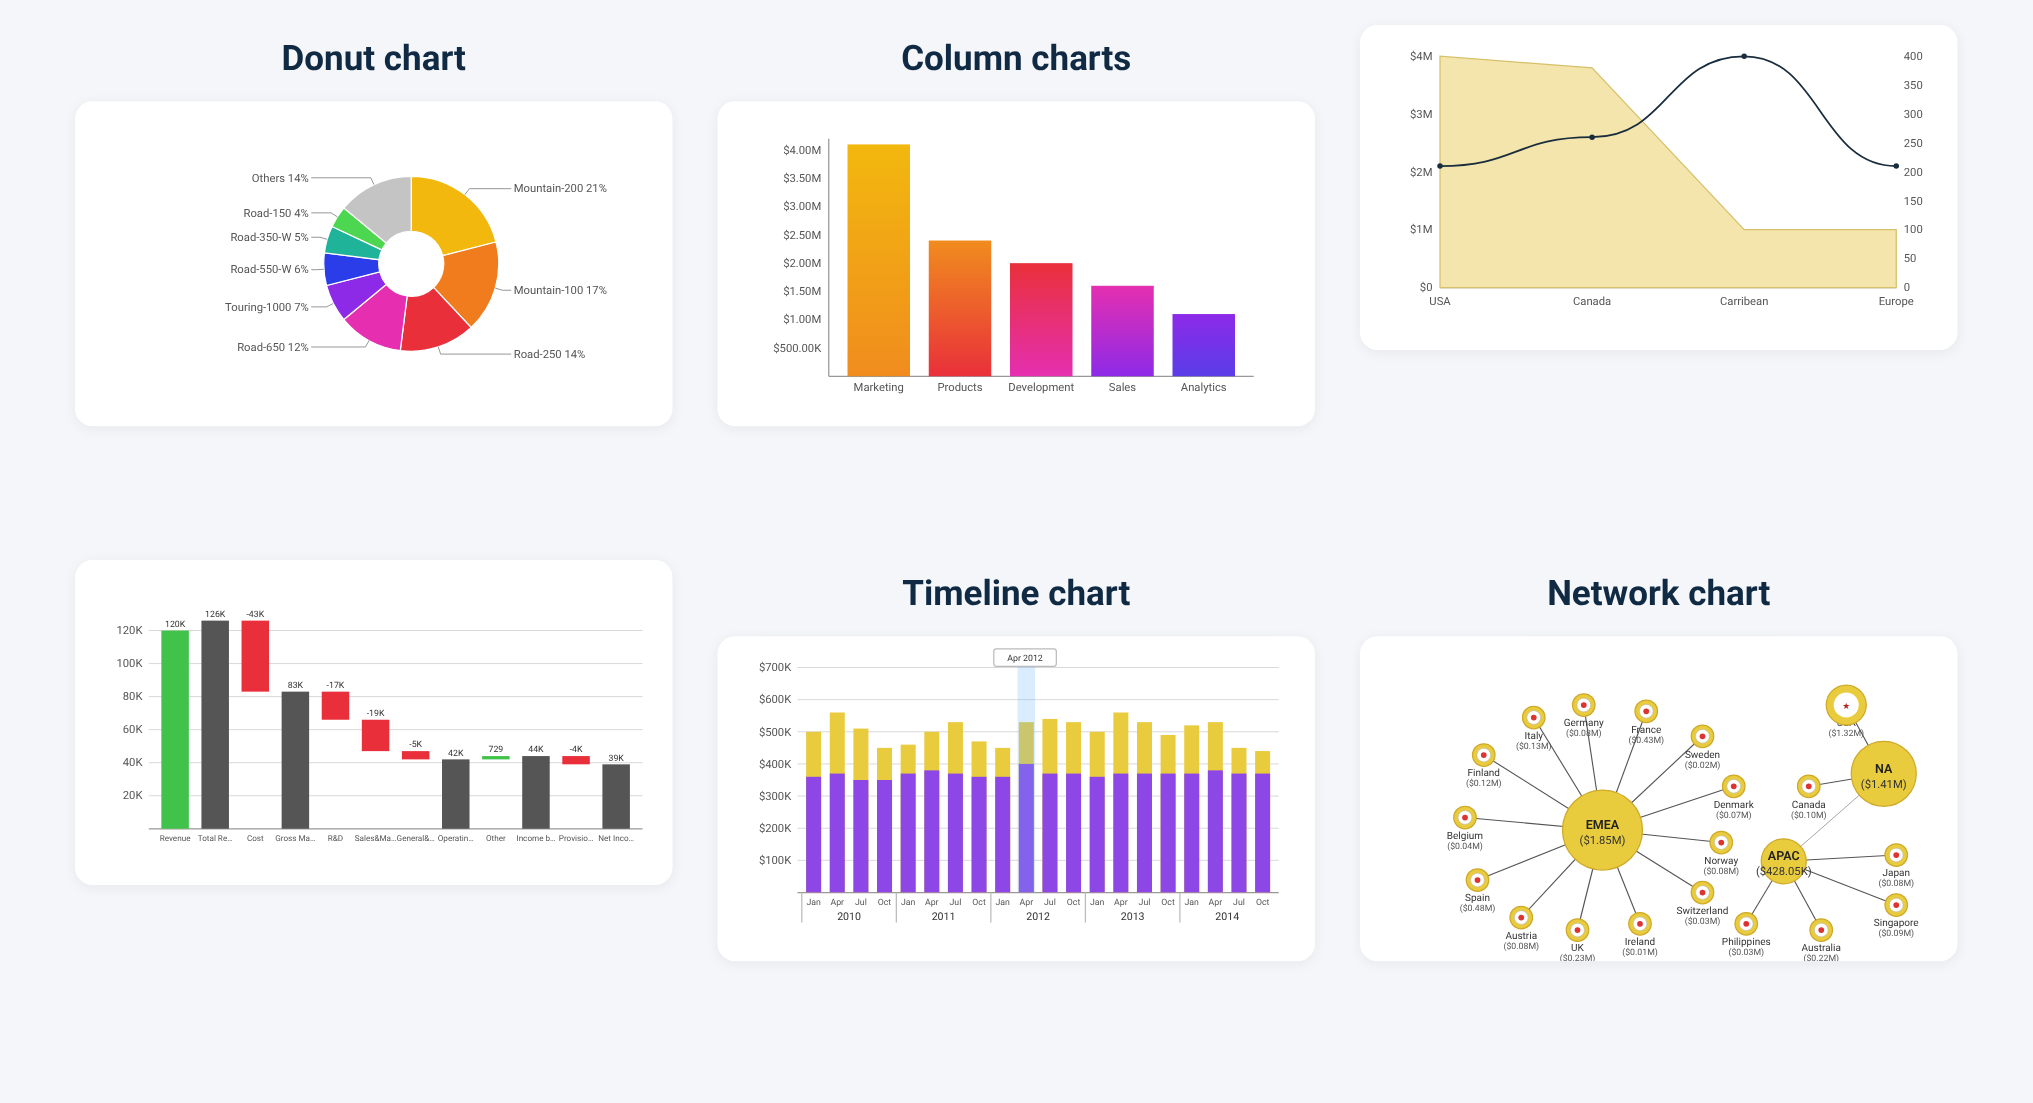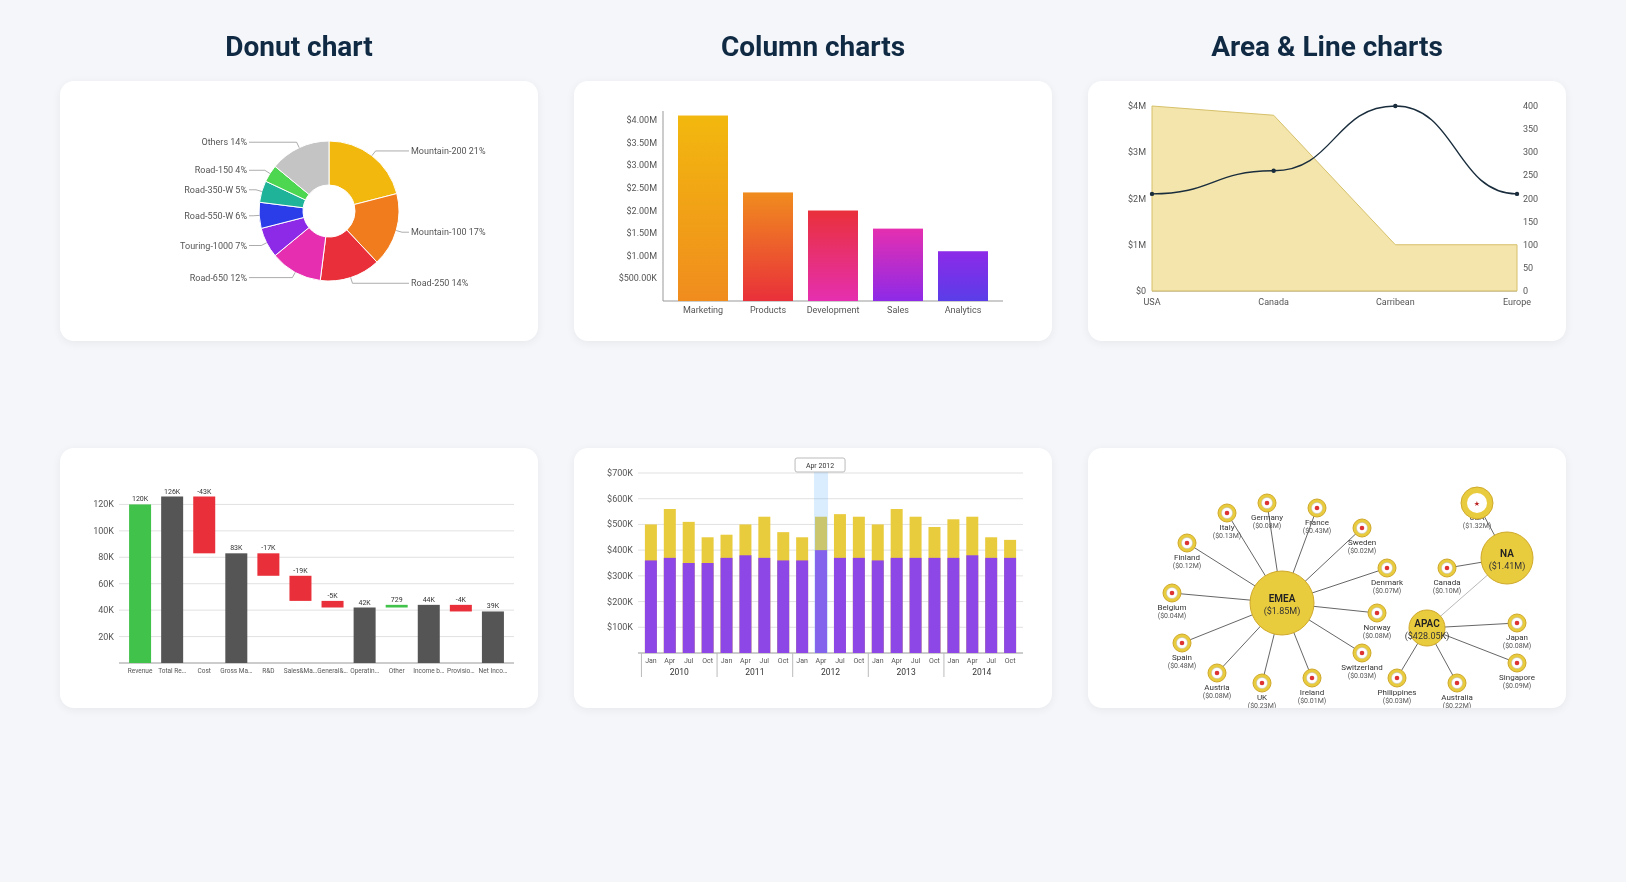--- a/index.html
+++ b/index.html
@@ -100,21 +100,20 @@
           <text x="250" y="232" text-anchor="middle" class="axis">Development</text>
           <rect x="290" y="147.61904761904762" width="50" height="72.38095238095238" fill="url(#cg3)"></rect>
           <text x="315" y="232" text-anchor="middle" class="axis">Sales</text>
           <rect x="355" y="170.23809523809524" width="50" height="49.761904761904766" fill="url(#cg4)"></rect>
           <text x="380" y="232" text-anchor="middle" class="axis">Analytics</text>
         </svg>
     </div>
   </div>
 
   <div class="cell">
-    <div class="title">Area &amp; Line charts</div>
     <div class="card">
       <svg id="svg-arealine" viewBox="0 0 460 260" width="100%" height="100%">
           <text x="49" y="213" text-anchor="end" class="axis">$0</text>
           <text x="49" y="166.75" text-anchor="end" class="axis">$1M</text>
           <text x="49" y="120.5" text-anchor="end" class="axis">$2M</text>
           <text x="49" y="74.25" text-anchor="end" class="axis">$3M</text>
           <text x="49" y="28" text-anchor="end" class="axis">$4M</text>
           <text x="426" y="213" text-anchor="start" class="axis">0</text>
           <text x="426" y="189.875" text-anchor="start" class="axis">50</text>
           <text x="426" y="166.75" text-anchor="start" class="axis">100</text>
@@ -189,20 +188,21 @@
           <text x="391.8461538461539" y="153.85714285714286" text-anchor="middle" font-size="7" fill="#333">-4K</text>
           <text x="391.8461538461539" y="225" text-anchor="middle" font-size="6.5" fill="#555">Provisio…</text>
           <rect x="412.92307692307696" y="163.46428571428572" width="22" height="51.53571428571428" fill="#555"></rect>
           <text x="423.92307692307696" y="160.46428571428572" text-anchor="middle" font-size="7" fill="#333">39K</text>
           <text x="423.92307692307696" y="225" text-anchor="middle" font-size="6.5" fill="#555">Net Inco…</text>
         </svg>
     </div>
   </div>
 
   <div class="cell">
+    <div class="title">Timeline chart</div>
     <div class="card">
       <svg id="svg-timeline" viewBox="0 0 460 260" width="100%" height="100%">
           <line x1="55" y1="179.28571428571428" x2="440" y2="179.28571428571428" class="tick"></line>
           <text x="50" y="182.28571428571428" text-anchor="end" class="axis">$100K</text>
           <line x1="55" y1="153.57142857142858" x2="440" y2="153.57142857142858" class="tick"></line>
           <text x="50" y="156.57142857142858" text-anchor="end" class="axis">$200K</text>
           <line x1="55" y1="127.85714285714286" x2="440" y2="127.85714285714286" class="tick"></line>
           <text x="50" y="130.85714285714286" text-anchor="end" class="axis">$300K</text>
           <line x1="55" y1="102.14285714285715" x2="440" y2="102.14285714285715" class="tick"></line>
           <text x="50" y="105.14285714285715" text-anchor="end" class="axis">$400K</text>
@@ -286,20 +286,21 @@
           <line x1="209.69047619047618" x2="209.69047619047618" y1="205" y2="229" stroke="#bbb"></line>
           <text x="323.11904761904765" y="227" text-anchor="middle" font-size="8.5" fill="#333">2013</text>
           <line x1="285.3095238095238" x2="285.3095238095238" y1="205" y2="229" stroke="#bbb"></line>
           <text x="398.73809523809524" y="227" text-anchor="middle" font-size="8.5" fill="#333">2014</text>
           <line x1="360.92857142857144" x2="360.92857142857144" y1="205" y2="229" stroke="#bbb"></line>
         </svg>
     </div>
   </div>
 
   <div class="cell">
+    <div class="title">Network chart</div>
     <div class="card">
       <svg id="svg-network" viewBox="0 0 460 260" width="100%" height="100%">
           <defs>
             <marker id="arr" viewBox="0 0 6 6" refX="5" refY="3" markerWidth="4" markerHeight="4" orient="auto">
               <path d="M0,0 L6,3 L0,6 Z" fill="#555"></path>
             </marker>
           </defs>
           <line x1="185" y1="155" x2="170" y2="55" stroke="#555" stroke-width="0.9" marker-end="url(#arr)"></line>
           <line x1="185" y1="155" x2="130" y2="65" stroke="#555" stroke-width="0.9" marker-end="url(#arr)"></line>
           <line x1="185" y1="155" x2="220" y2="60" stroke="#555" stroke-width="0.9" marker-end="url(#arr)"></line>

